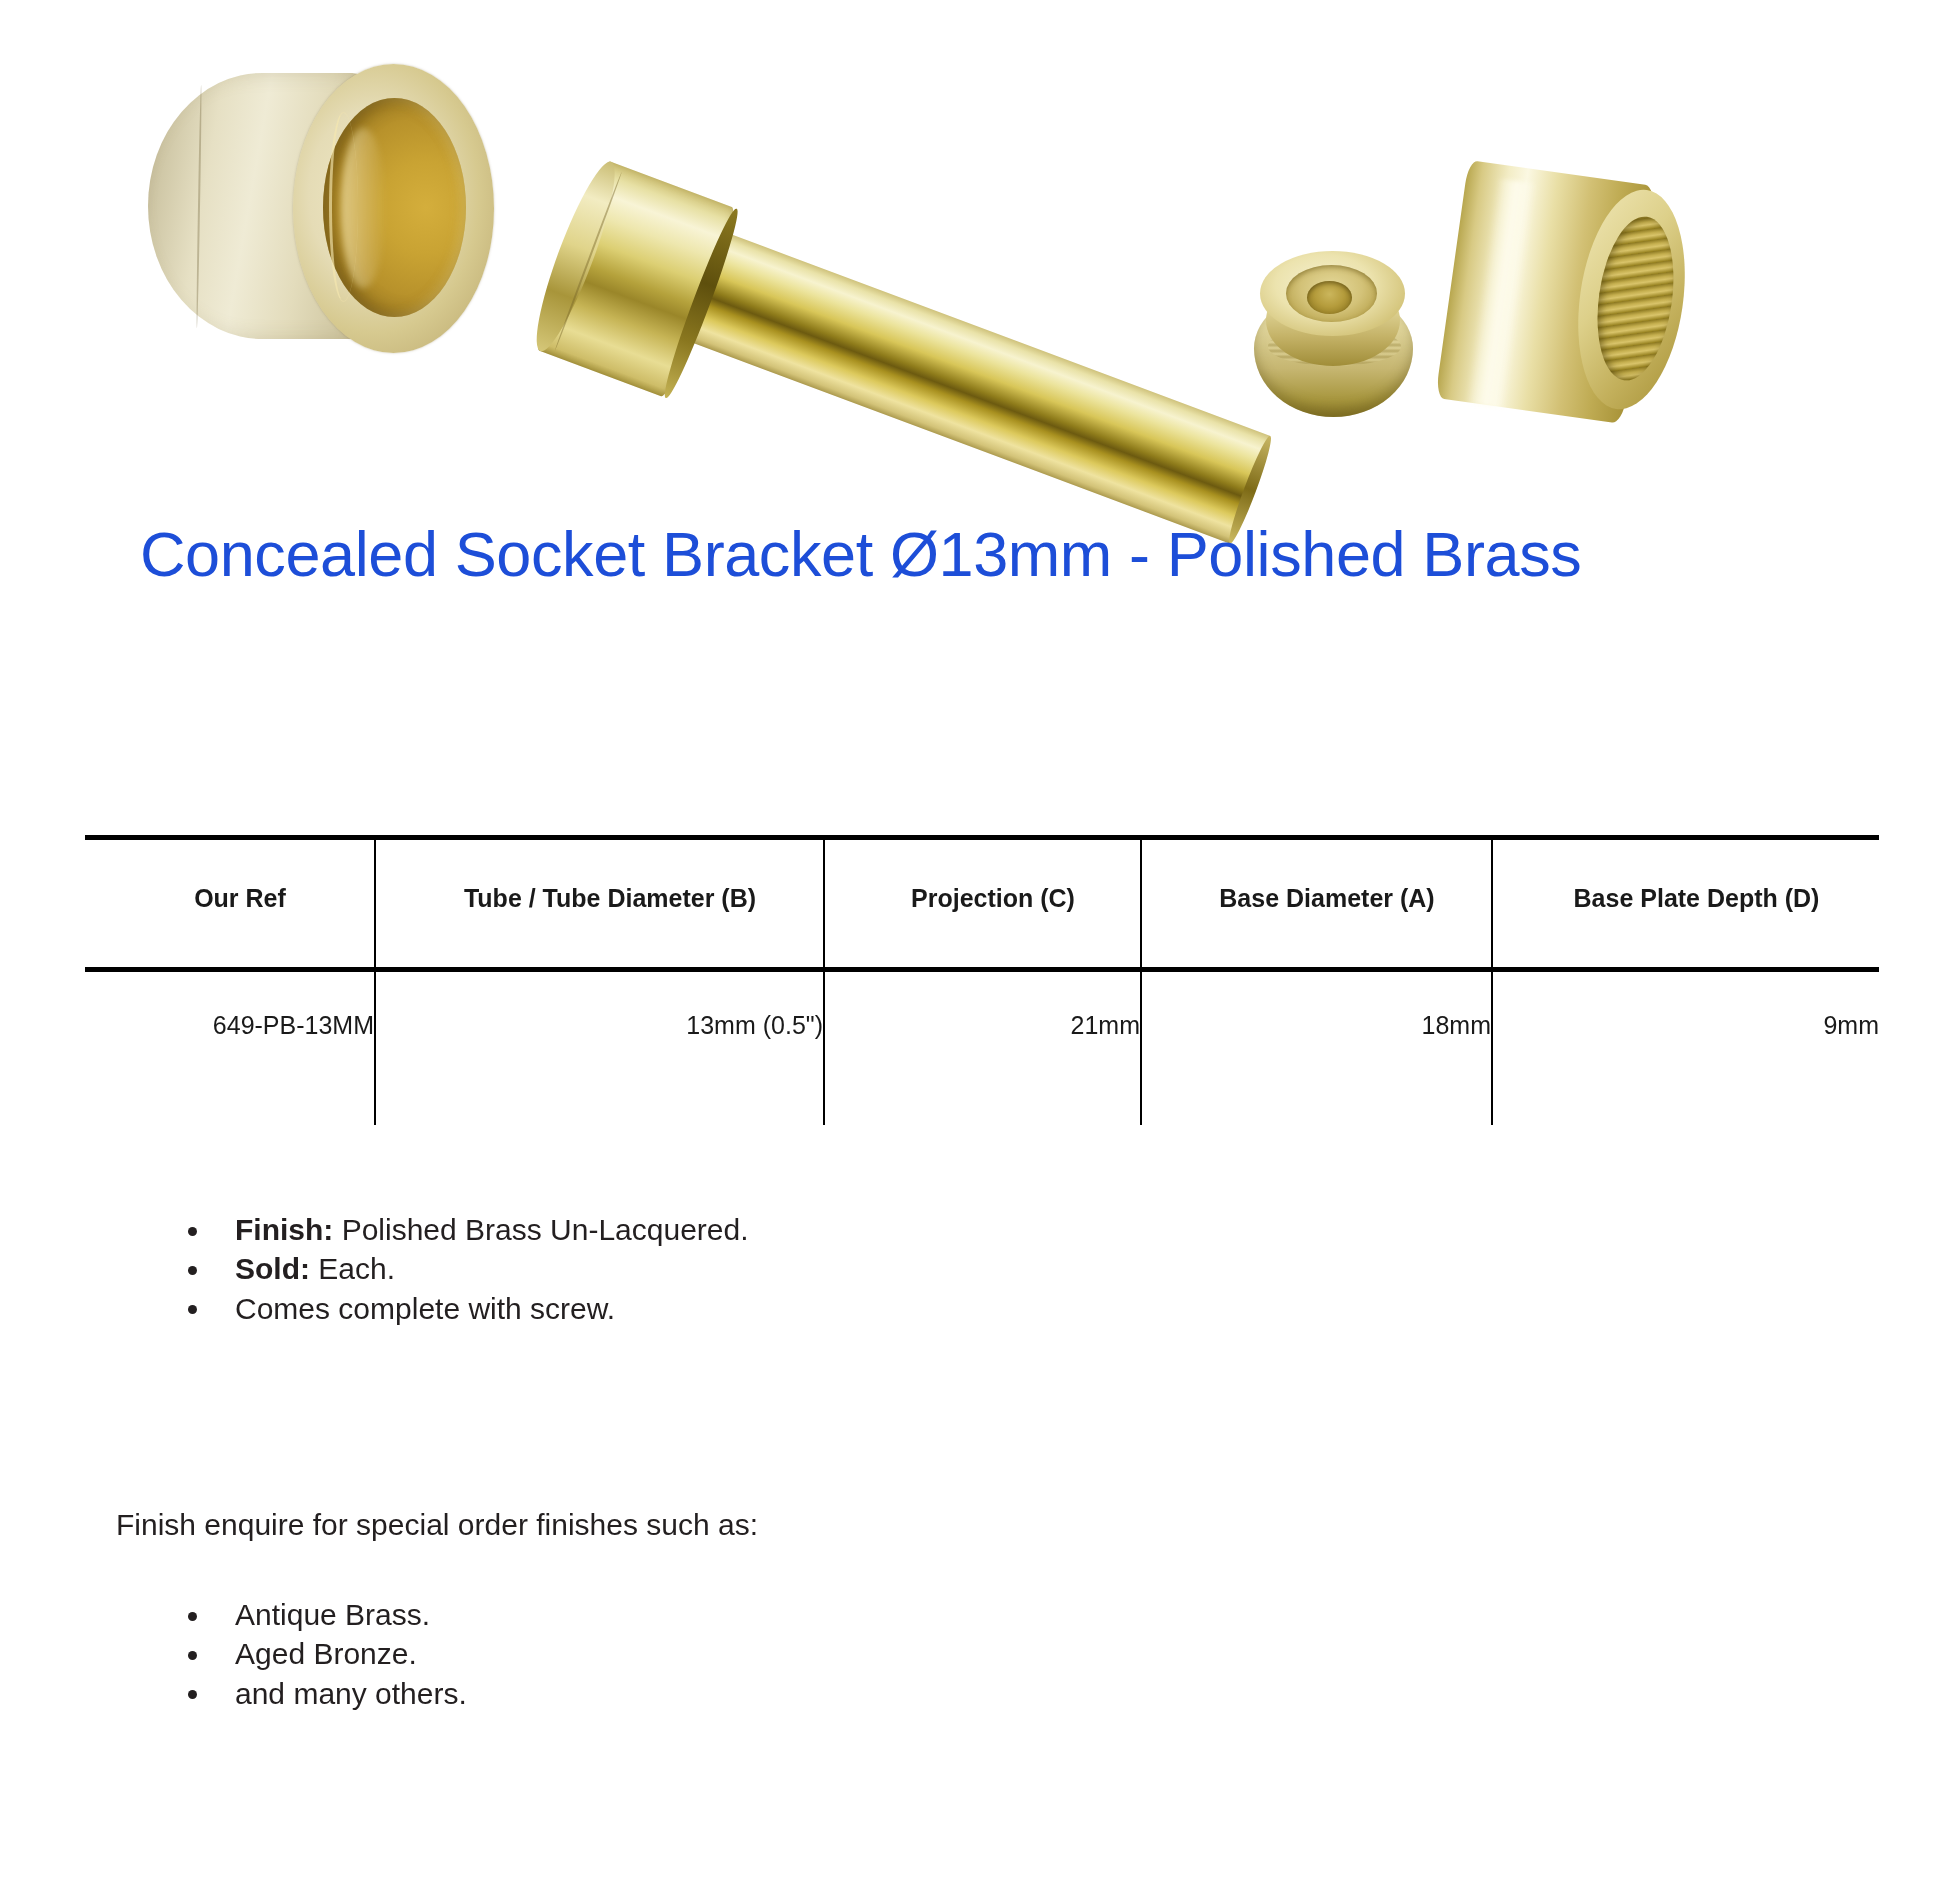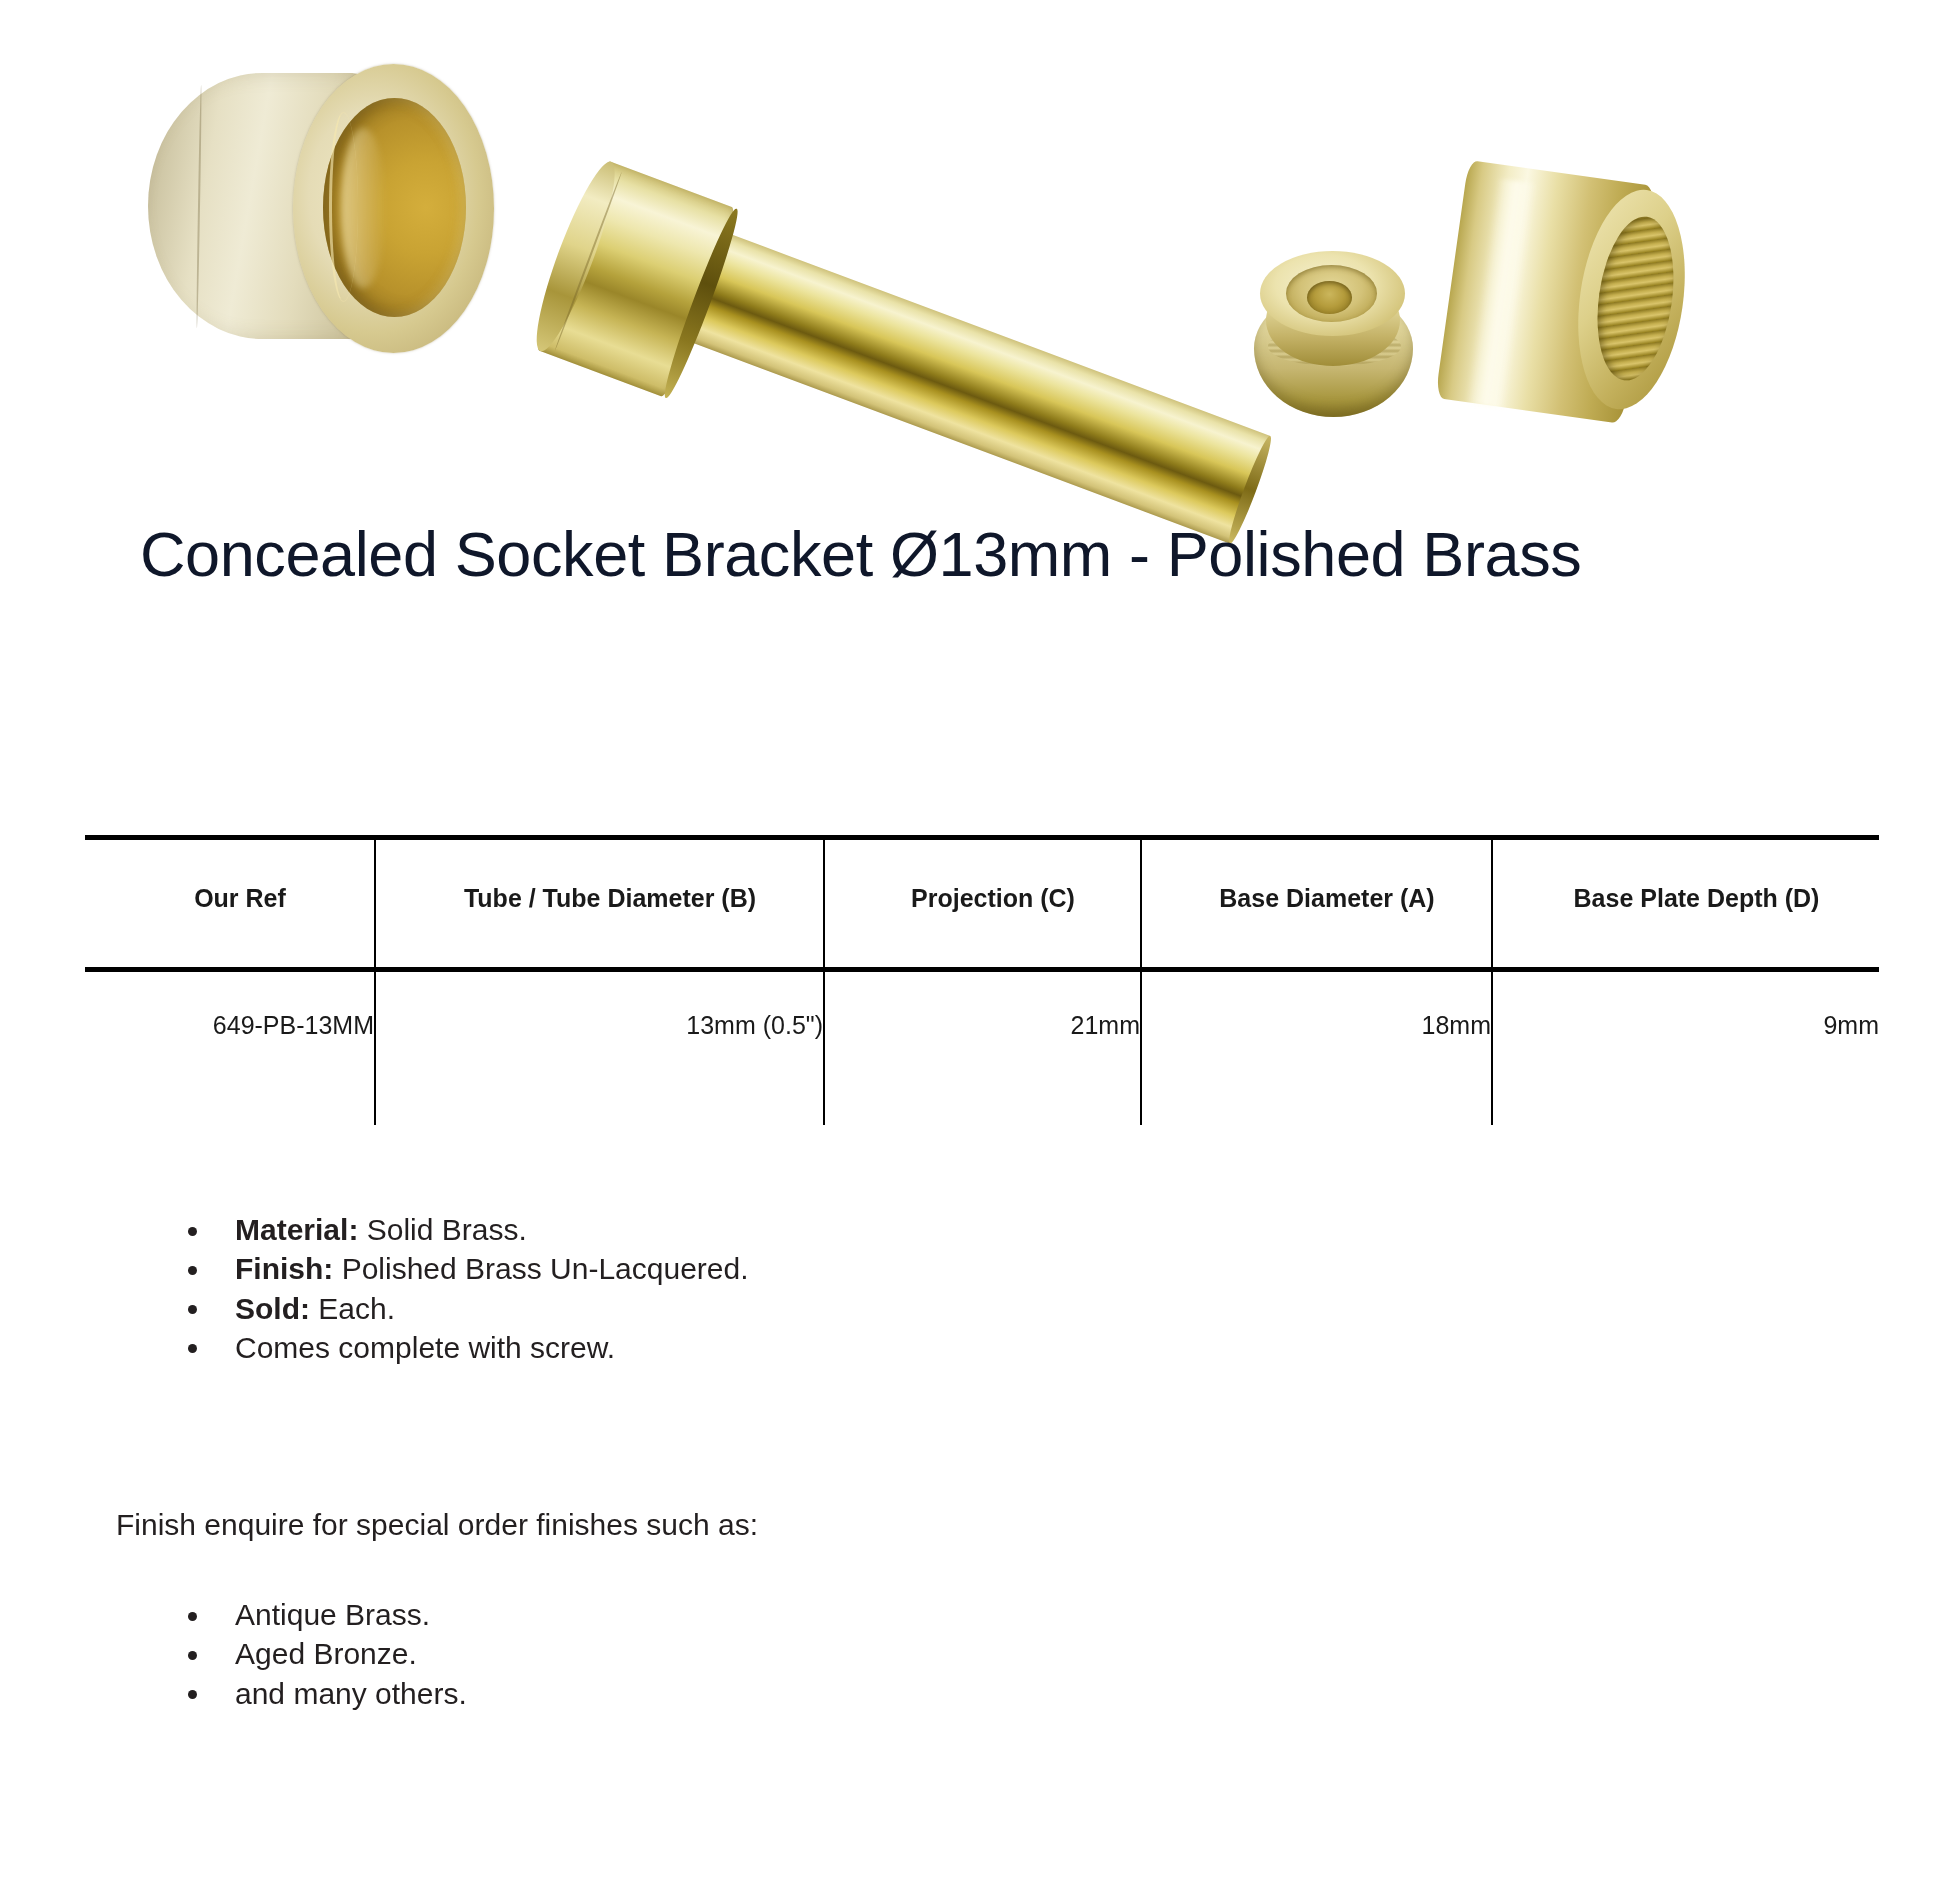--- a/index.html
+++ b/index.html
@@ -315,21 +315,21 @@
   
   .product-title {
     position: absolute;
     left: 140px;
     top: 477px;
     width: 1714px;
     font-size: 63px;
     font-weight: 400;
     line-height: 1.14;
     letter-spacing: -0.4px;
-    color: #0f172a;
+    color: #1d4ed8;
   }
 
   
   .spec-table-wrap {
     position: absolute;
     left: 85px;
     top: 835px;
     width: 1794px;
   }
   table.spec-table {
@@ -490,23 +490,20 @@
         <td>21mm</td>
         <td>18mm</td>
         <td class="last">9mm</td>
       </tr>
     </tbody>
   </table>
 </div>
 
 <ul class="spec-bullets">
   <li>
-    <b>Material:</b><span> Solid Brass.</span>
-  </li>
-  <li>
     <b>Finish:</b><span> Polished Brass Un-Lacquered.</span>
   </li>
   <li>
     <b>Sold:</b><span> Each.</span>
   </li>
   <li>
     <span>Comes complete with screw.</span>
   </li>
 </ul>
 

